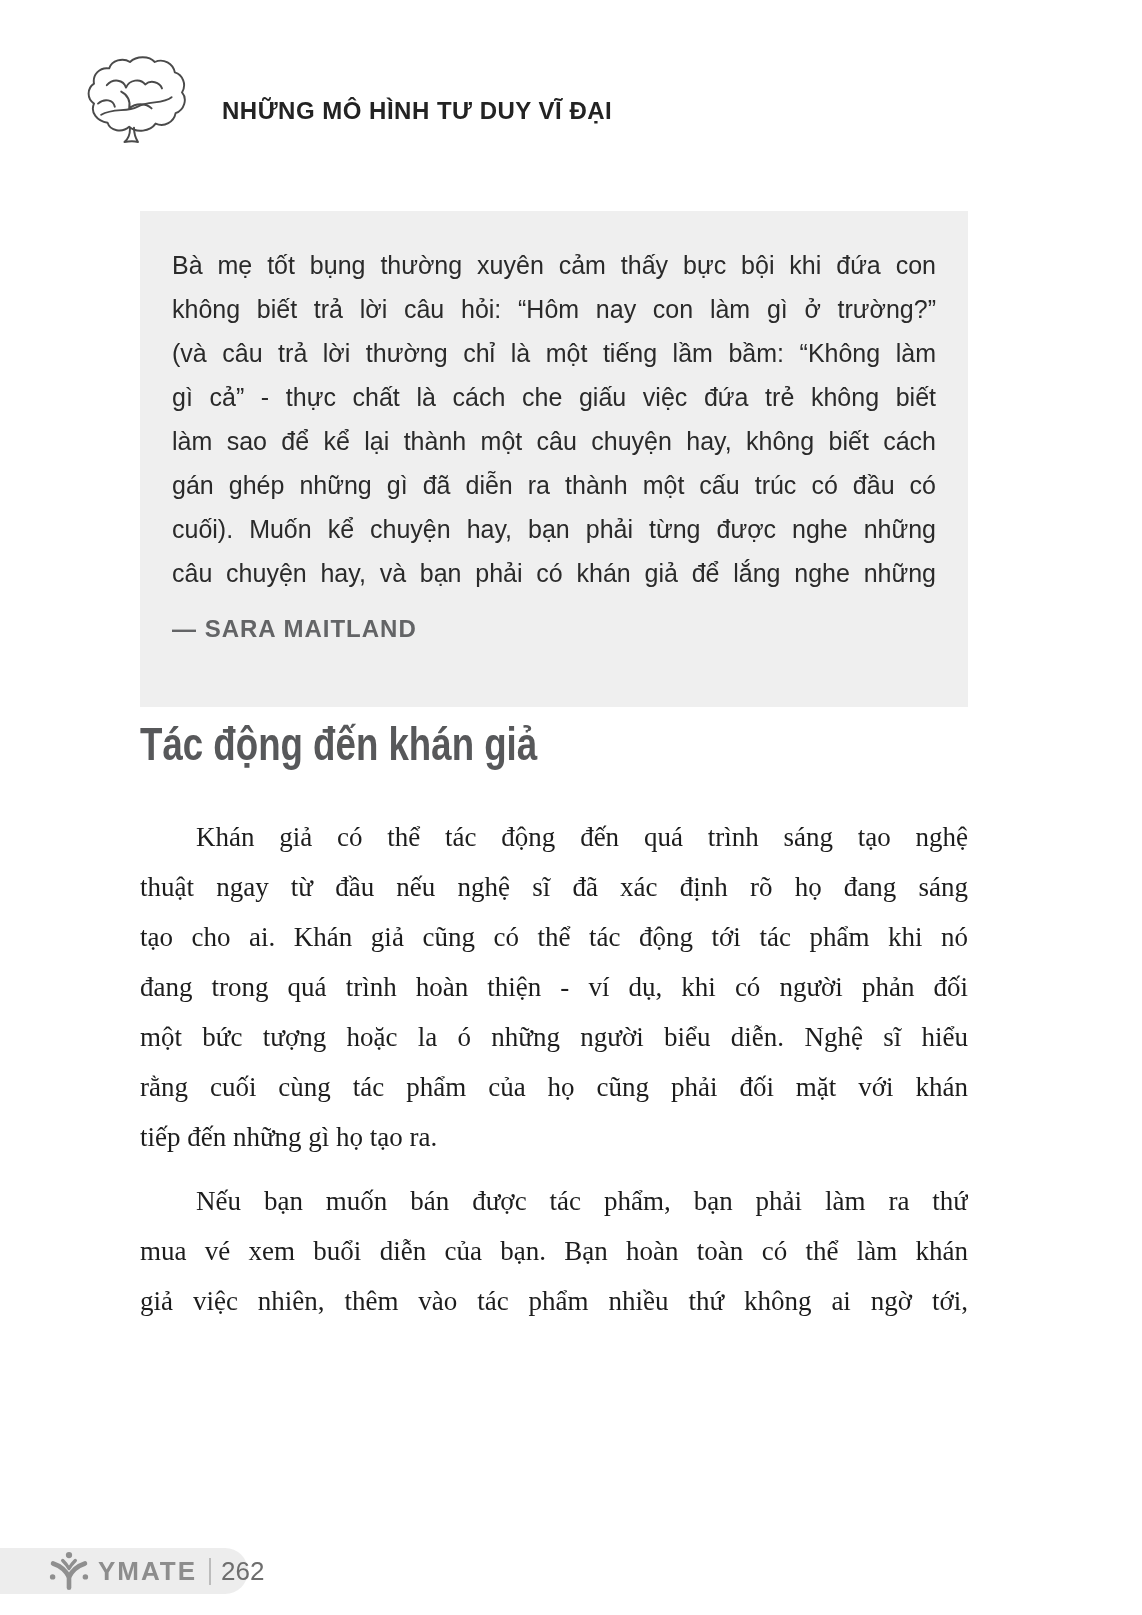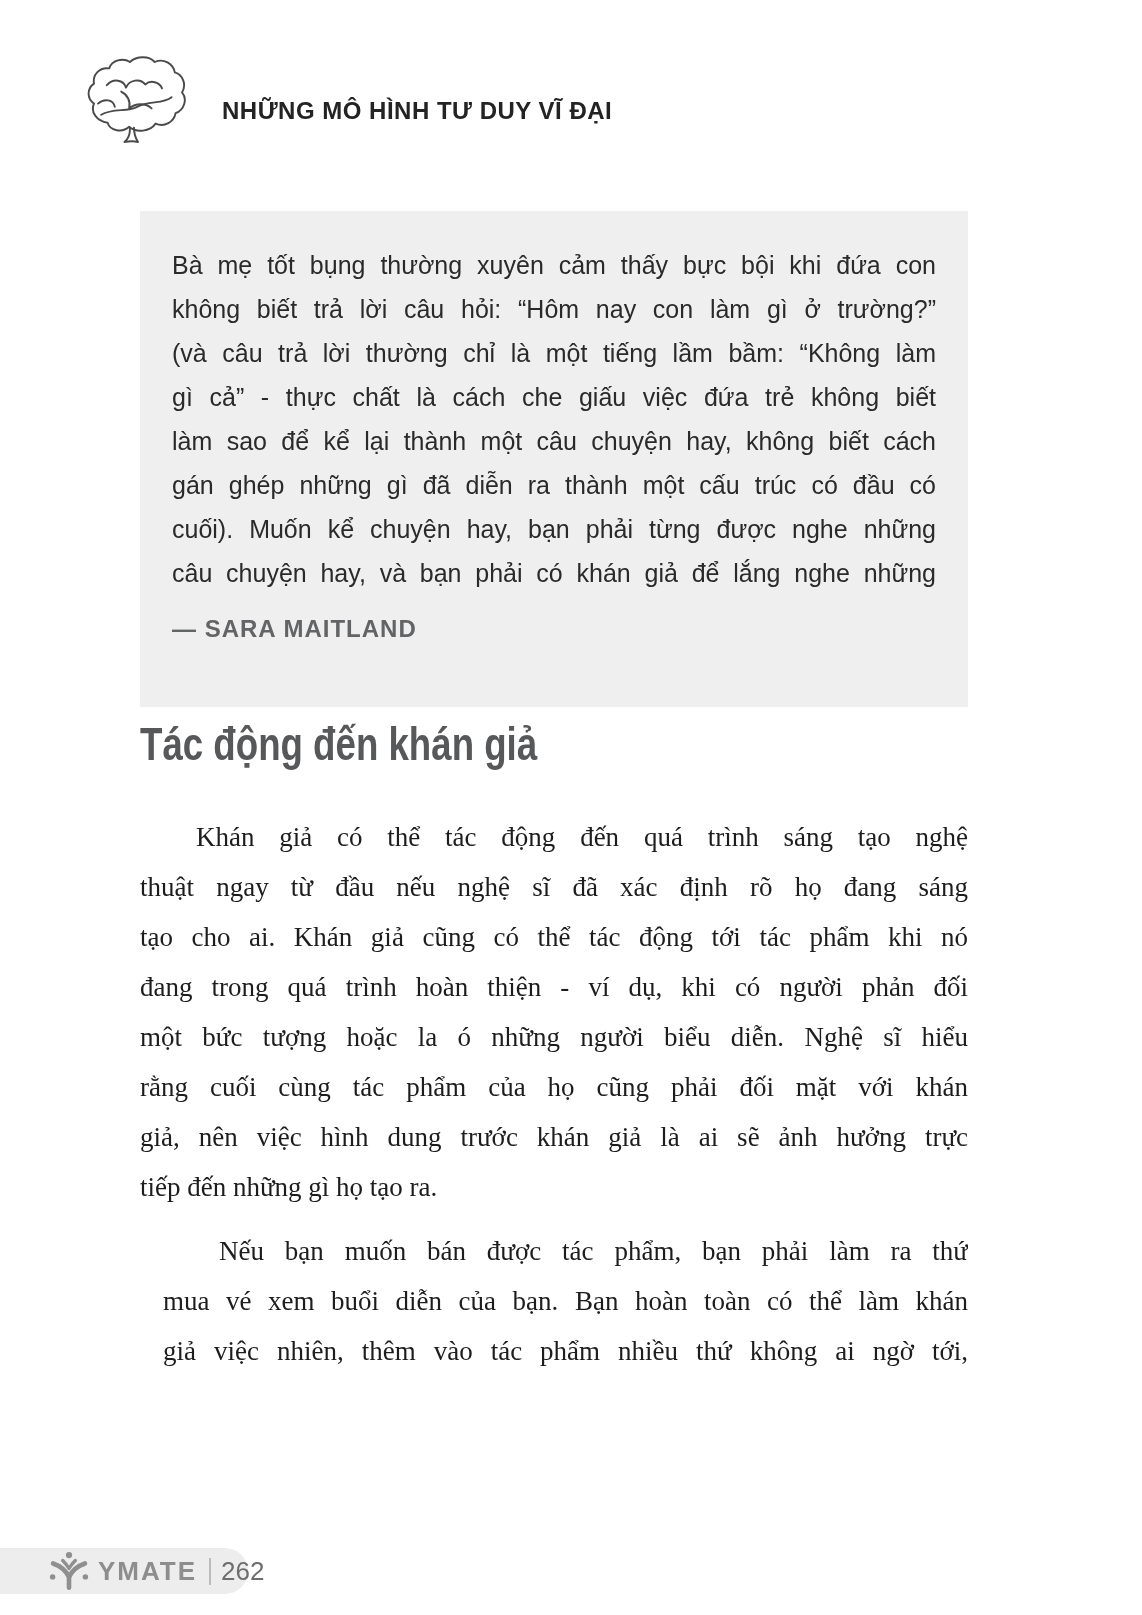--- a/index.html
+++ b/index.html
@@ -37,21 +37,21 @@
     font-size:47px; font-weight:bold; color:#57585a;
     transform:scaleX(0.78); transform-origin:left center; white-space:nowrap;
   }
 
   
   .body-text {
     position:absolute; left:140px; top:812px; width:828px;
     font-family:"Liberation Serif", serif; color:#1d1d1d;
   }
   .para { margin:0; }
-  .para + .para { margin-top:14px;margin-left:23px; }
+  .para + .para { margin-top:14px; }
   .body-line {
     height:50px; line-height:50px; font-size:27px;
     text-align:justify; text-align-last:justify; overflow:hidden;
   }
   .body-line.indent { text-indent:56px; }
   .body-line.short { text-align-last:left; }
 
   
   .footer-badge {
     position:absolute; left:0; top:1506px; width:248px; height:46px;
@@ -93,21 +93,20 @@
   <div class="section-heading">Tác động đến khán giả</div>
 
   <div class="body-text">
     <div class="para">
       <div class="body-line indent">Khán giả có thể tác động đến quá trình sáng tạo nghệ</div>
       <div class="body-line">thuật ngay từ đầu nếu nghệ sĩ đã xác định rõ họ đang sáng</div>
       <div class="body-line">tạo cho ai. Khán giả cũng có thể tác động tới tác phẩm khi nó</div>
       <div class="body-line">đang trong quá trình hoàn thiện - ví dụ, khi có người phản đối</div>
       <div class="body-line">một bức tượng hoặc la ó những người biểu diễn. Nghệ sĩ hiểu</div>
       <div class="body-line">rằng cuối cùng tác phẩm của họ cũng phải đối mặt với khán</div>
-      <div class="body-line">giả, nên việc hình dung trước khán giả là ai sẽ ảnh hưởng trực</div>
       <div class="body-line short">tiếp đến những gì họ tạo ra.</div>
     </div>
     <div class="para">
       <div class="body-line indent">Nếu bạn muốn bán được tác phẩm, bạn phải làm ra thứ</div>
       <div class="body-line">mua vé xem buổi diễn của bạn. Bạn hoàn toàn có thể làm khán</div>
       <div class="body-line">giả việc nhiên, thêm vào tác phẩm nhiều thứ không ai ngờ tới,</div>
     </div>
   </div>
 
   <div class="footer-badge">

